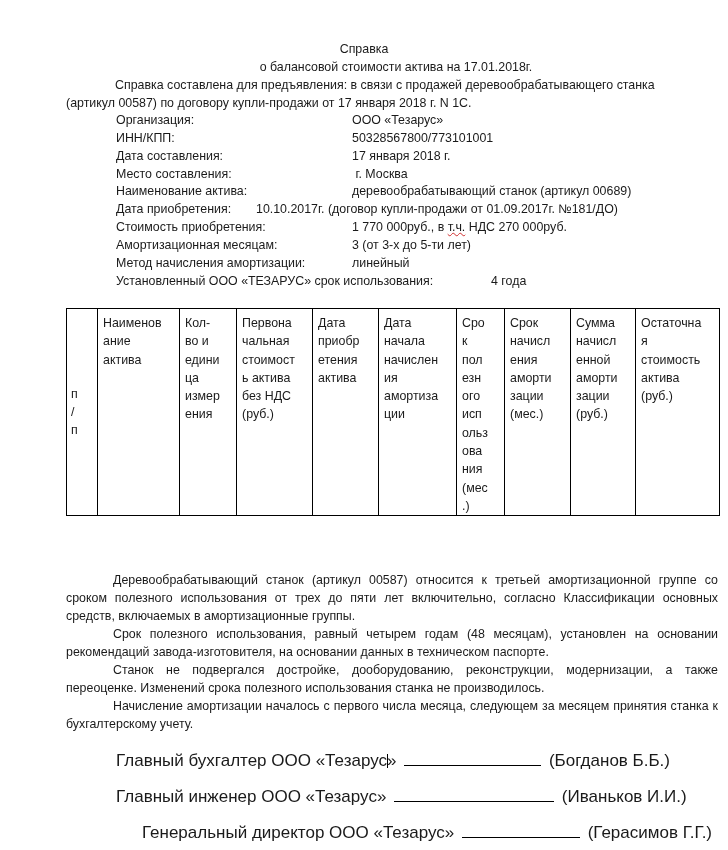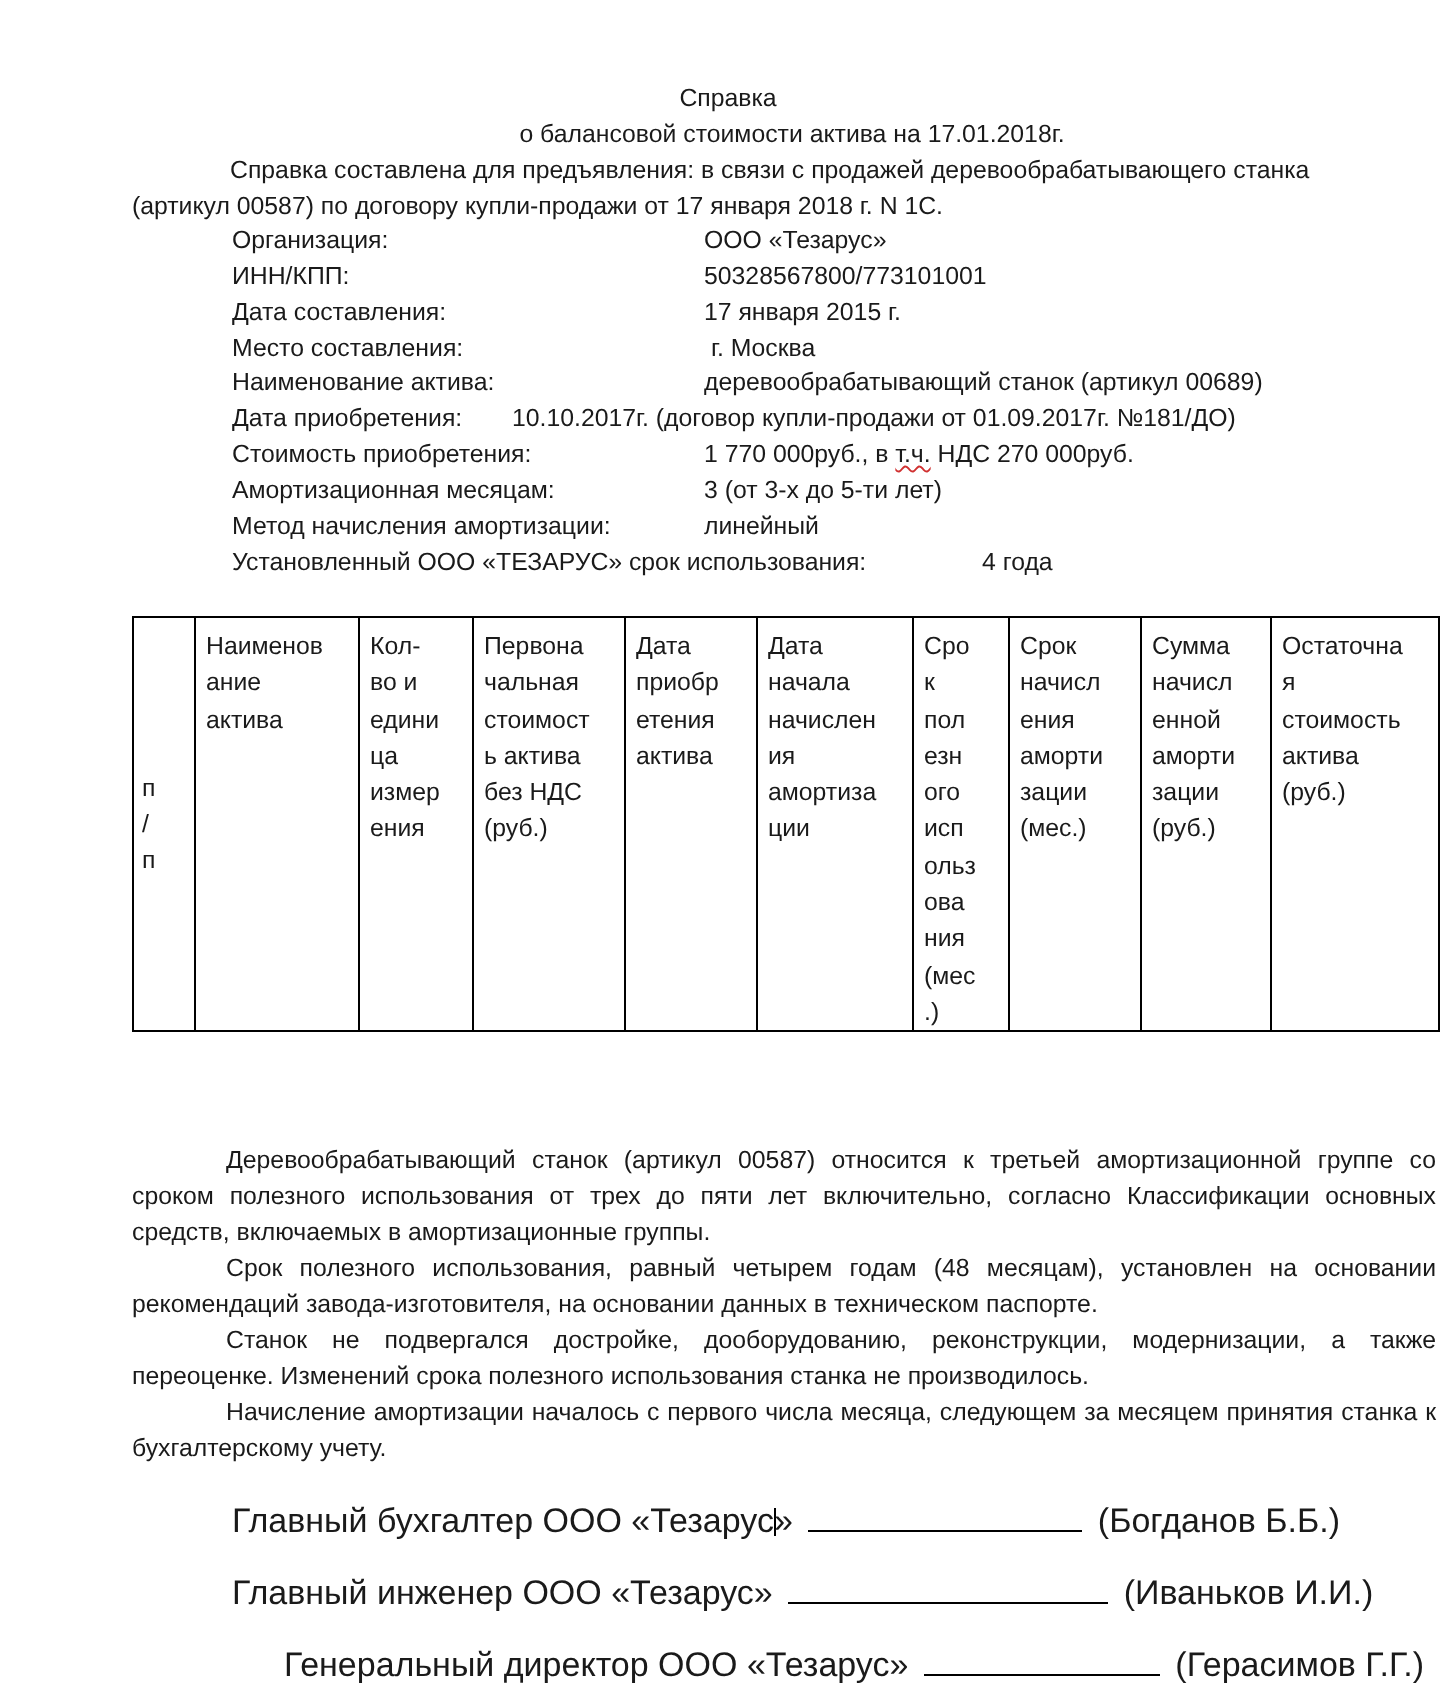--- a/index.html
+++ b/index.html
@@ -39,21 +39,21 @@
 <div class="abs center" style="top:42px;">Справка</div>
 <div class="abs center" style="top:60px;padding-left:32px;">о балансовой стоимости актива на 17.01.2018г.</div>
 <div class="abs" style="left:115px; top:78px;">Справка составлена для предъявления: в связи с продажей деревообрабатывающего станка</div>
 <div class="abs" style="left:66px; top:96px;">(артикул 00587) по договору купли-продажи от 17 января 2018 г. N 1С.</div>
 
 <div class="abs lbl" style="top:113px;">Организация:</div>
 <div class="abs val" style="top:113px;">ООО «Тезарус»</div>
 <div class="abs lbl" style="top:131px;">ИНН/КПП:</div>
 <div class="abs val" style="top:131px;">50328567800/773101001</div>
 <div class="abs lbl" style="top:149px;">Дата составления:</div>
-<div class="abs val" style="top:149px;">17 января 2015 г.</div>
+<div class="abs val" style="top:149px;">17 января 2018 г.</div>
 <div class="abs lbl" style="top:167px;">Место составления:</div>
 <div class="abs val" style="top:167px; white-space:pre;"> г. Москва</div>
 <div class="abs lbl" style="top:184px;">Наименование актива:</div>
 <div class="abs val" style="top:184px;">деревообрабатывающий станок (артикул 00689)</div>
 <div class="abs lbl" style="top:202px;">Дата приобретения:</div>
 <div class="abs" style="left:256px; top:202px;">10.10.2017г. (договор купли-продажи от 01.09.2017г. №181/ДО)</div>
 <div class="abs lbl" style="top:220px;">Стоимость приобретения:</div>
 <div class="abs val" style="top:220px; white-space:pre;"><span>1 770 000руб., в </span><span class="spell">т.ч.</span><span> НДС 270 000руб.</span></div>
 <div class="abs lbl" style="top:238px;">Амортизационная месяцам:</div>
 <div class="abs val" style="top:238px;">3 (от 3-х до 5-ти лет)</div>

